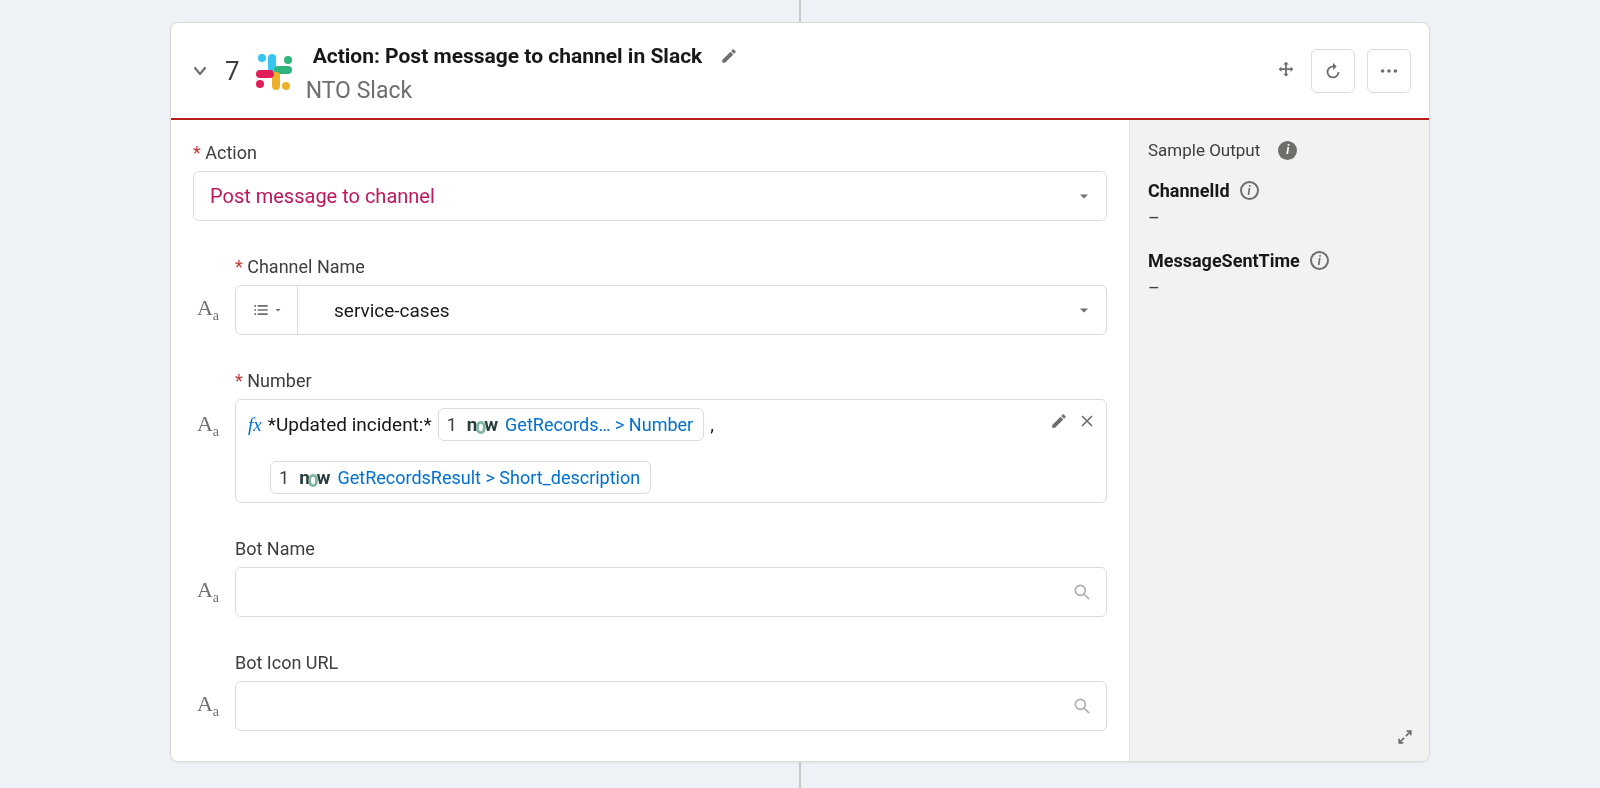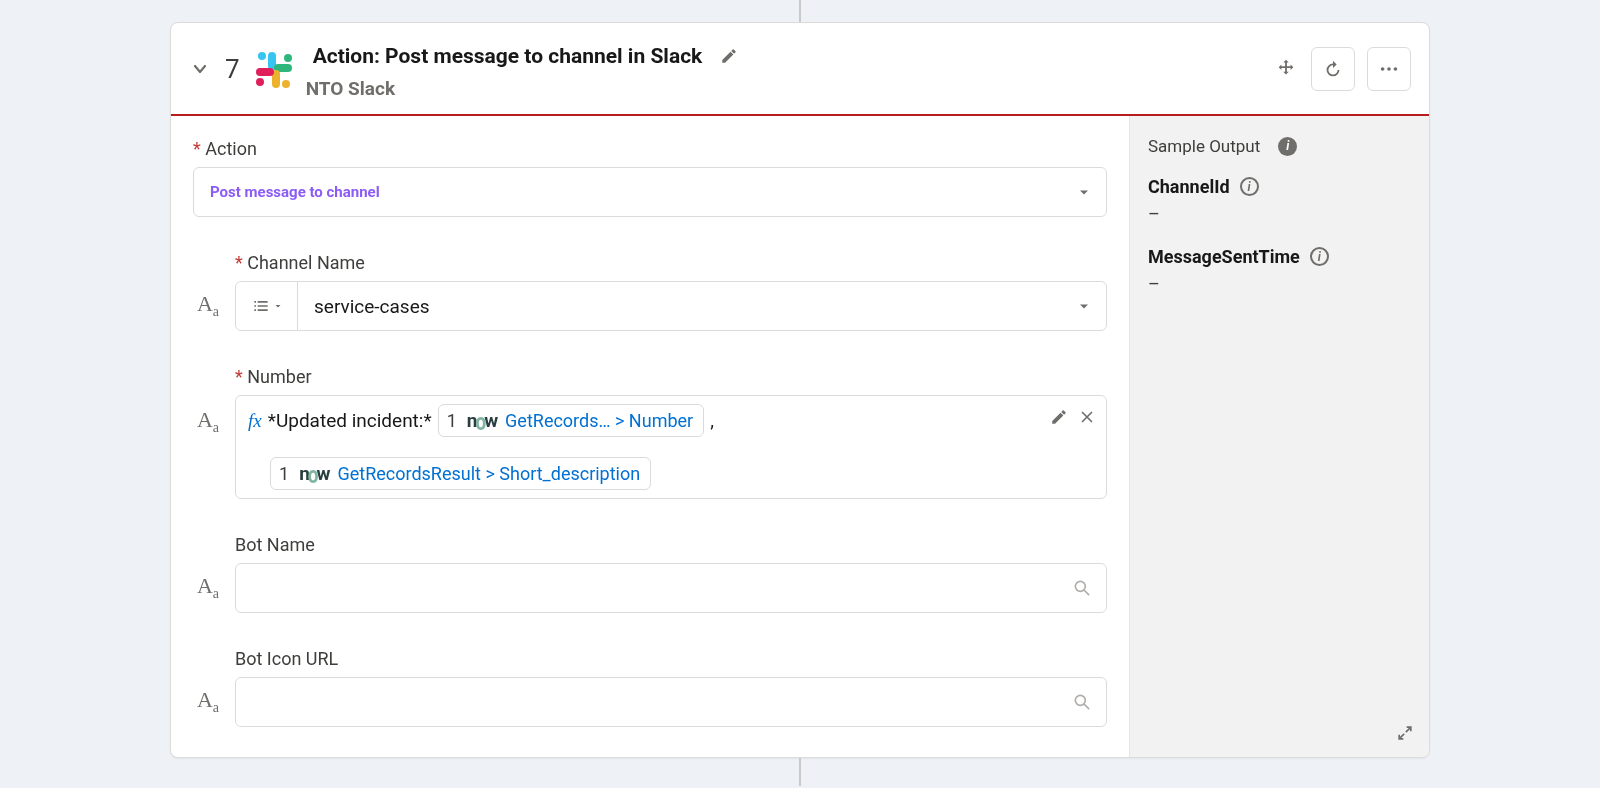--- a/index.html
+++ b/index.html
@@ -79,21 +79,21 @@
   .sl8 { width: 8px; height: 8px; background:#E01E5A; border-radius:50% 0 50% 50%; top:28px; left:2px; }
   .title-block { display:flex; flex-direction:column; gap:2px; }
   .title-line { display:flex; align-items:center; gap:10px; }
   .title-line h2 {
     margin:7px; font-size: 21px; font-weight:700; color:#181818;
   }
   .edit-title {
     width:20px; height:20px; color:#706e6b; cursor:pointer;
     display:flex;align-items:center;justify-content:center;
   }
-  .subtitle { font-size: 19px; color:#706e6b;font-weight:bold; }
+  .subtitle { font-size: 23px; color:#706e6b; }
   .hdr-right { display:flex; align-items:center; gap:12px; }
   .drag-handle {
     width:26px;height:26px;
     display:flex;align-items:center;justify-content:center;
     color:#706e6b; cursor:grab;
   }
   .icon-btn {
     width:44px; height:44px;
     border:1px solid #dddbda; border-radius:6px;
     background:#fff; display:flex;align-items:center;justify-content:center;
@@ -128,36 +128,36 @@
     border-radius:6px;
     height:50px;
     display:flex; align-items:center;
     padding: 0 44px 0 16px;
     background:#fff;
   }
   .select-wrap .caret, .input-wrap .caret {
     position:absolute; right:14px; top:50%; transform:translateY(-50%);
     color:#706e6b;
   }
-  .select-value, .input-value { font-size:15px; color:#8b5cf6;font-weight:bold; }
+  .select-value, .input-value { font-size:20px; color:#be185d; }
   .row-with-aa {
     display:flex; align-items:center; gap:12px;
   }
   .aa-icon {
     width:30px; text-align:center;
     font-family: Georgia, serif; color:#706e6b; font-size:22px;
     cursor:pointer;
   }
   .aa-icon sub { font-size:14px; }
   .indent { margin-left: 42px; margin-top: 35px; }
   .channel-input {
     flex:1;
     display:flex; align-items:stretch;
     border:1px solid #dddbda;
-    border-radius:6px; height:50px; background:#fff; position:relative;
+    border-radius:6px; height:50px; background:#fff; position:relative;gap:20px;
   }
   .channel-menu {
     width:62px; border-right:1px solid #dddbda;
     display:flex;align-items:center;justify-content:center;
     color:#706e6b; cursor:pointer; gap:2px;
   }
   .channel-value {
     flex:1; display:flex;align-items:center; padding:0 44px 0 16px;
     font-size:19px; position:relative;
   }

